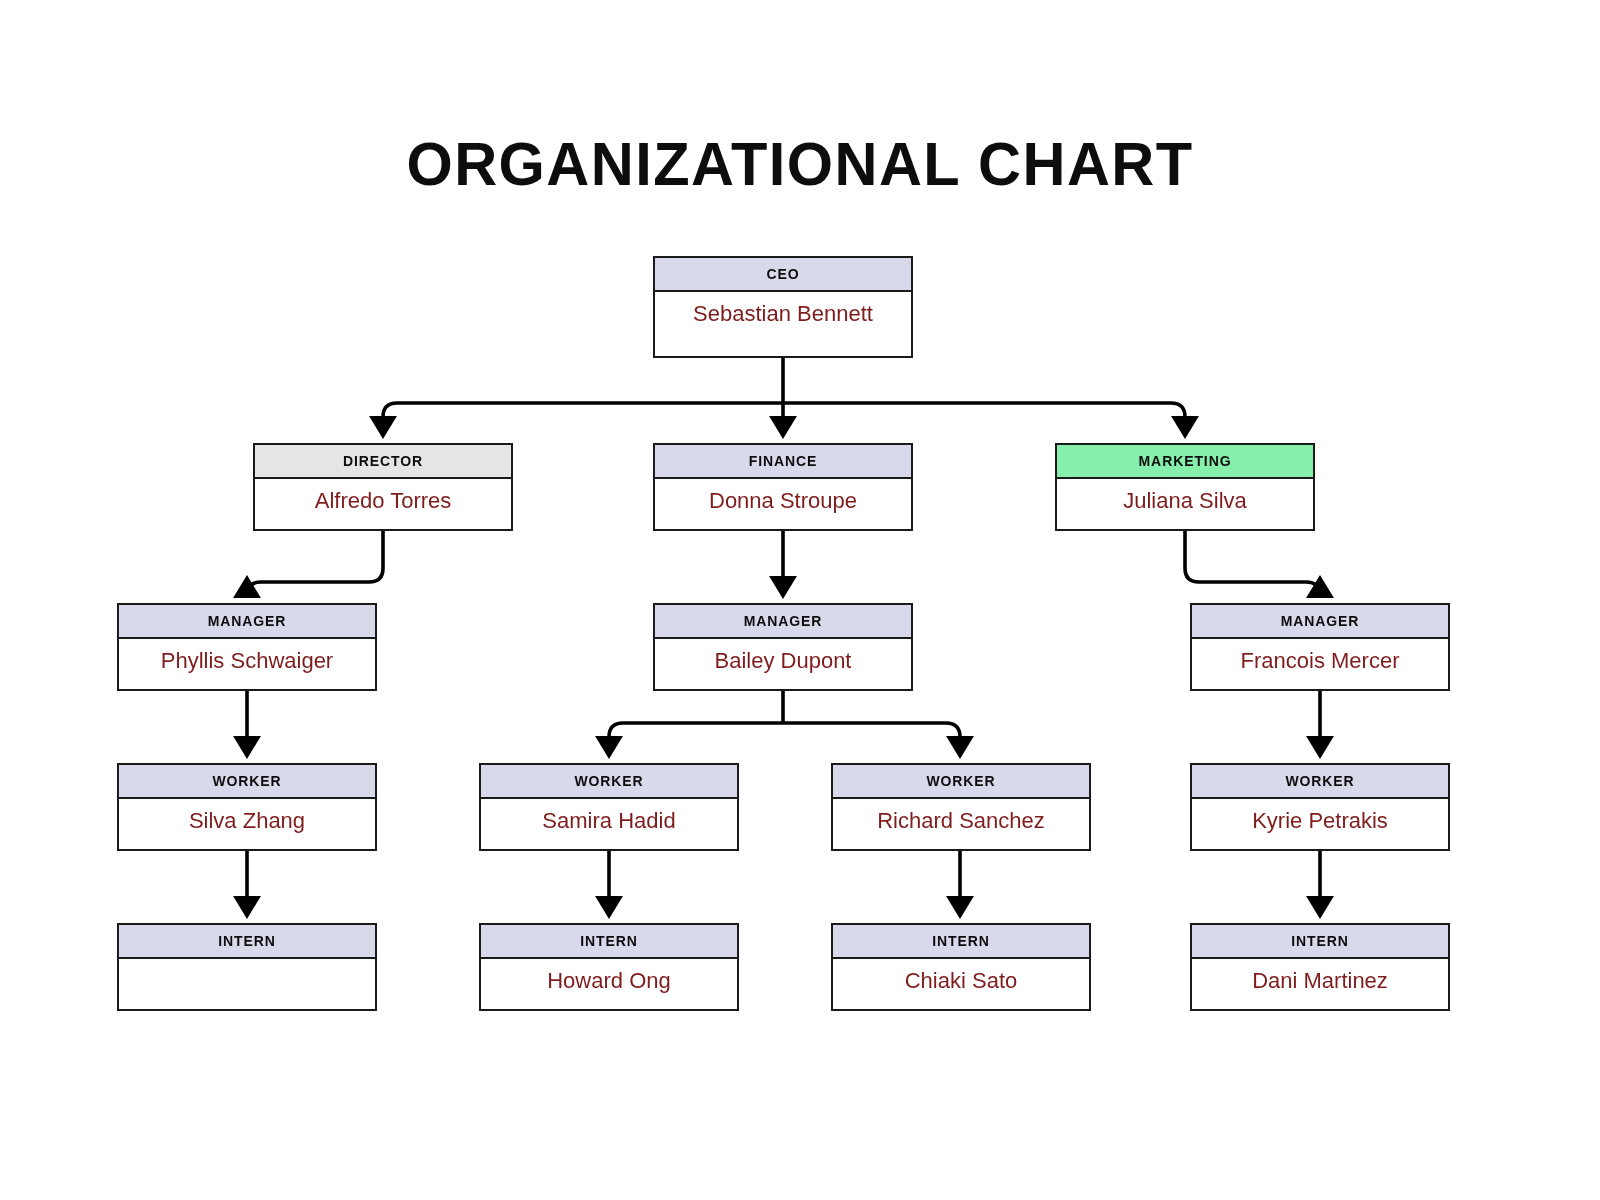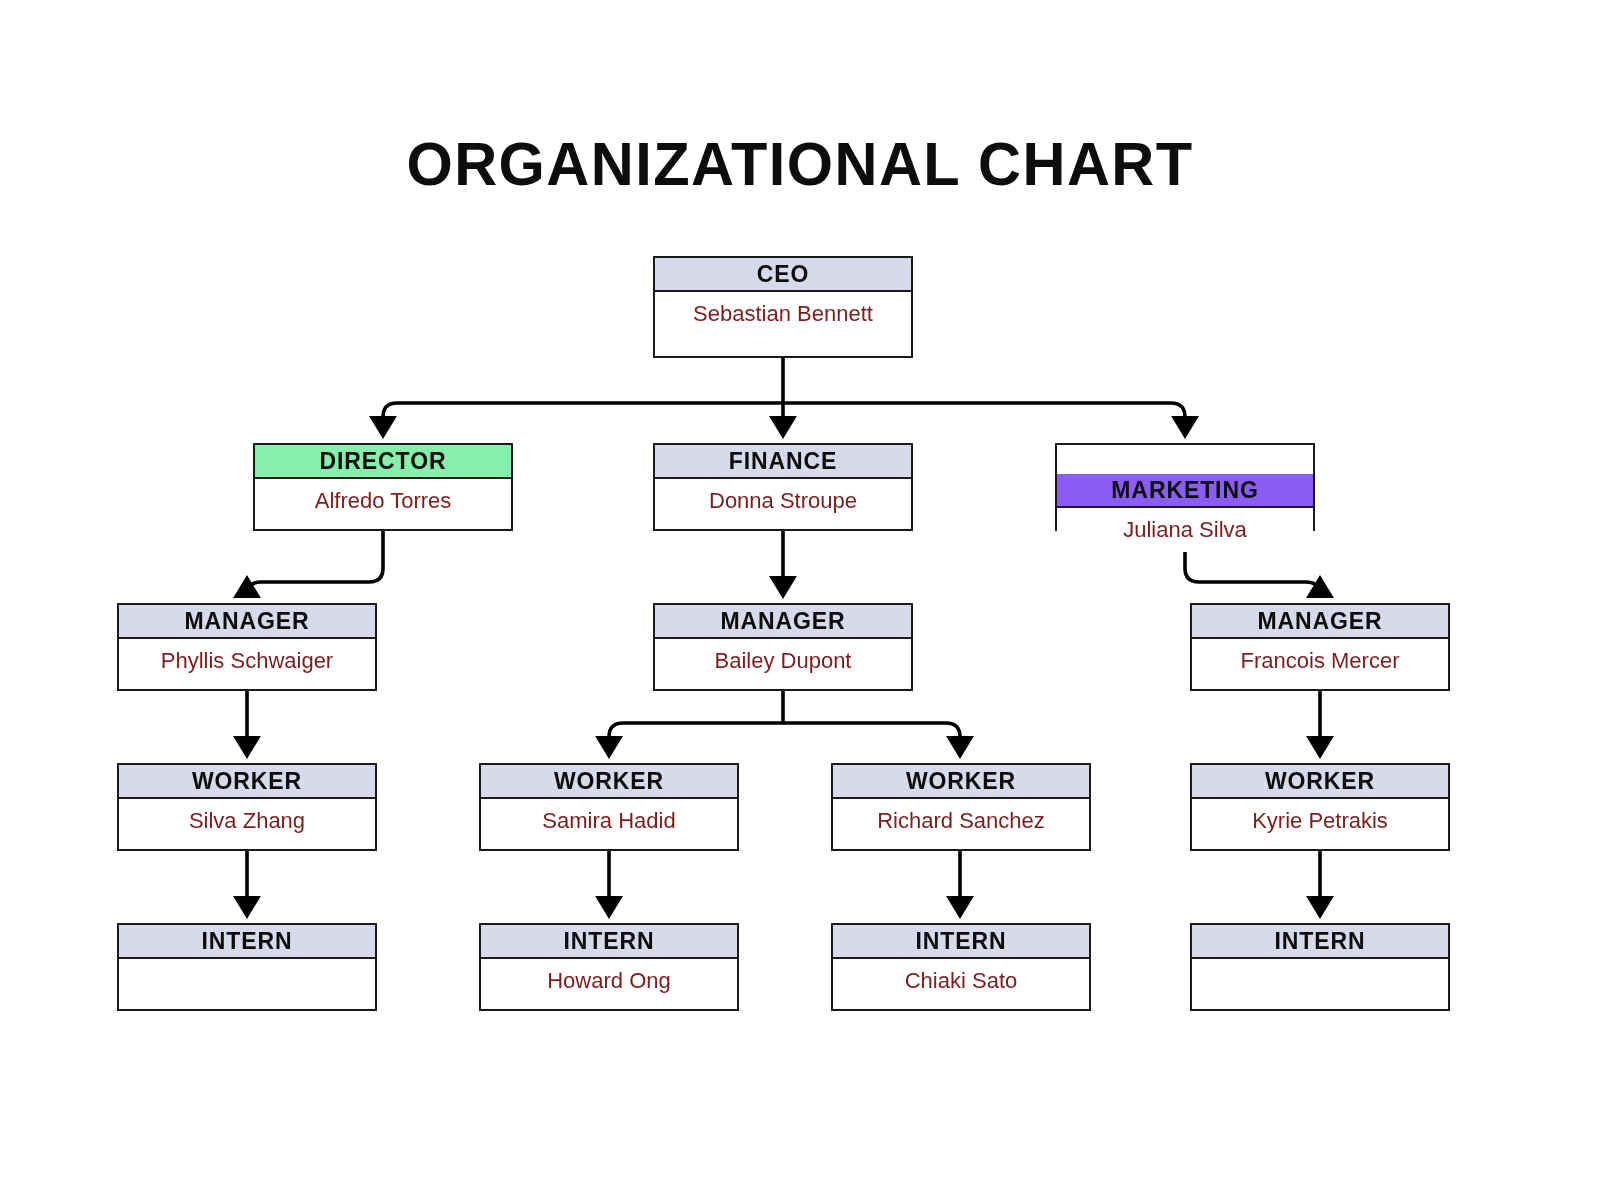--- a/index.html
+++ b/index.html
@@ -44,21 +44,21 @@
     box-sizing: border-box;
     background: #ffffff;
   }
   .node-header {
     box-sizing: border-box;
     height: 34px;
     line-height: 32px;
     text-align: center;
     font-family: "Liberation Sans", sans-serif;
     font-weight: bold;
-    font-size: 23px;
+    font-size: 14px;
     letter-spacing: 0.9px;
     color: #0d0d0d;
     border-bottom: 2px solid #1a1a1a;
     overflow: hidden;
     white-space: nowrap;
   }
   .node-body {
     box-sizing: border-box;
     height: 44px;
     line-height: 44px;
@@ -115,31 +115,31 @@
       <path d="M 1320,851 L 1320,907" marker-end="url(#arrowhead)"></path>
     </g>
   </svg>
 
   <div class="node" style="left:653px; top:256px; width:260px; height:102px;">
     <div class="node-header" style="background:#d9d9ec;">CEO</div>
     <div class="node-body">Sebastian Bennett</div>
   </div>
 
   <div class="node" style="left:253px; top:443px; width:260px; height:88px;">
-    <div class="node-header" style="background:#86efac;">DIRECTOR</div>
+    <div class="node-header" style="background:#e5e5e5;">DIRECTOR</div>
     <div class="node-body">Alfredo Torres</div>
   </div>
 
   <div class="node" style="left:653px; top:443px; width:260px; height:88px;">
     <div class="node-header" style="background:#d9d9ec;">FINANCE</div>
     <div class="node-body">Donna Stroupe</div>
   </div>
 
   <div class="node" style="left:1055px; top:443px; width:260px; height:88px;">
-    <div class="node-header" style="background:#8b5cf6;margin-top:29px;">MARKETING</div>
+    <div class="node-header" style="background:#86efac;">MARKETING</div>
     <div class="node-body">Juliana Silva</div>
   </div>
 
   <div class="node" style="left:117px; top:603px; width:260px; height:88px;">
     <div class="node-header" style="background:#d9d9ec;">MANAGER</div>
     <div class="node-body">Phyllis Schwaiger</div>
   </div>
 
   <div class="node" style="left:653px; top:603px; width:260px; height:88px;">
     <div class="node-header" style="background:#d9d9ec;">MANAGER</div>
@@ -180,15 +180,16 @@
     <div class="node-body">Howard Ong</div>
   </div>
 
   <div class="node" style="left:831px; top:923px; width:260px; height:88px;">
     <div class="node-header" style="background:#d9d9ec;">INTERN</div>
     <div class="node-body">Chiaki Sato</div>
   </div>
 
   <div class="node" style="left:1190px; top:923px; width:260px; height:88px;">
     <div class="node-header" style="background:#d9d9ec;">INTERN</div>
+    <div class="node-body">Dani Martinez</div>
   </div>
 
 </div>
 
 </body></html>

